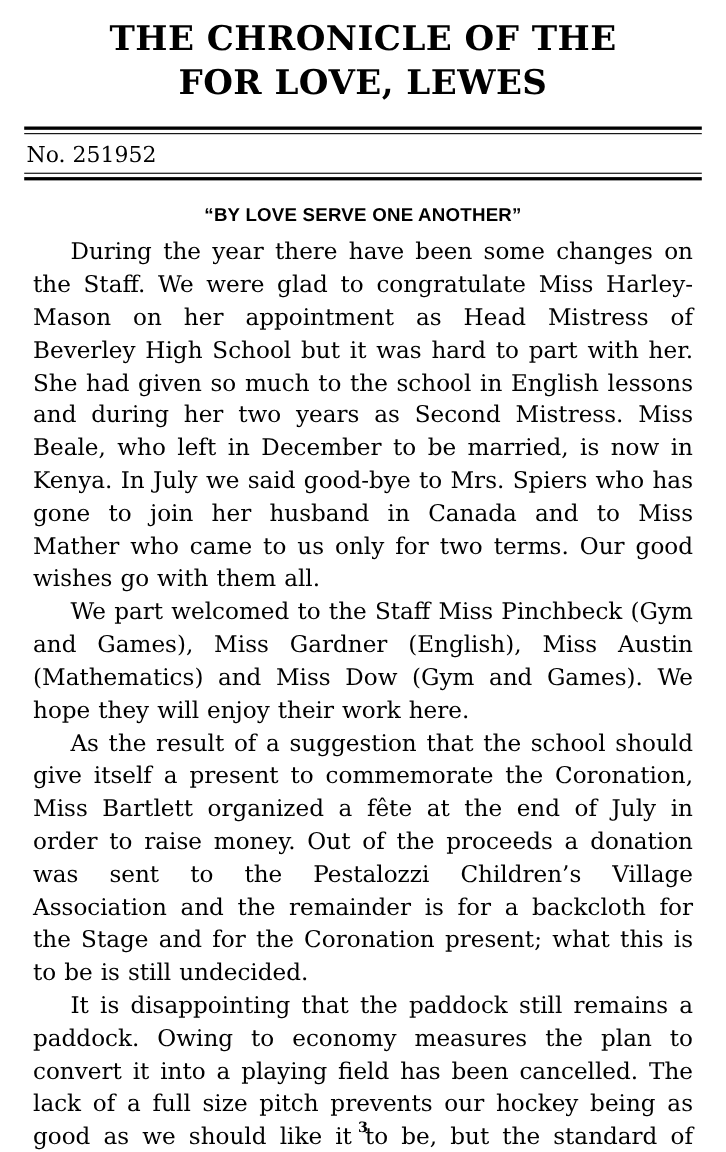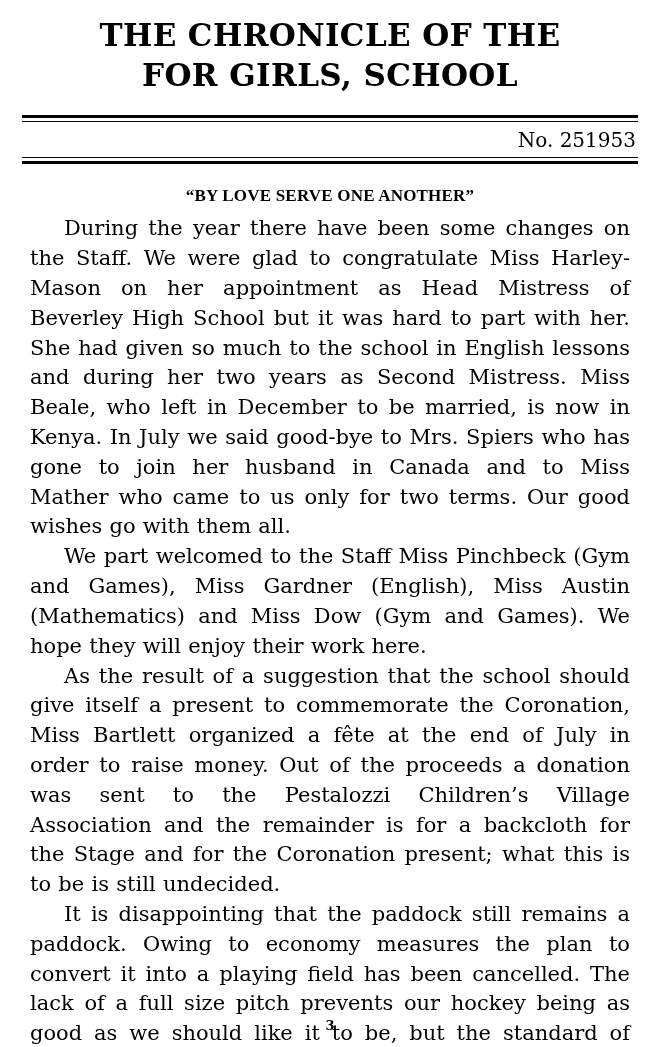--- a/index.html
+++ b/index.html
@@ -39,21 +39,21 @@
     margin-top: 20px;
   }
   .rule-thick {
     border-top: 3px solid #000;
     border-bottom: 1.5px solid #000;
     height: 3px;
     box-sizing: content-box;
   }
   .issue-row {
     display: flex;
-    justify-content: flex-end;
+    justify-content: flex-start;
     align-items: baseline;
     font-size: 20px;
     padding: 6px 2px 5px 2px;
     font-family: "DejaVu Serif", "Liberation Serif", serif;
   }
   .rule-thick-2 {
     border-top: 1.5px solid #000;
     border-bottom: 3px solid #000;
     height: 3px;
     box-sizing: content-box;
@@ -62,21 +62,21 @@
   .article {
     margin-top: 22px;
     padding: 0 8px;
   }
   .article-title {
     text-align: center;
     font-weight: bold;
     font-size: 17px;
     letter-spacing: 0.2px;
     margin-bottom: 8px;
-    font-family: Liberation Serif, serif;
+    font-family: Liberation Sans, sans-serif;
   }
   .article p {
     margin: 0;
     font-size: 21px;
     line-height: 1.42;
     text-align: justify;
     text-indent: 34px;
     text-justify: inter-word;
     word-spacing: 0.6px;
   }
@@ -90,28 +90,28 @@
     font-weight: bold;
   }
 </style>
 </head>
 <body>
 
 <div class="page">
 
   <div class="masthead">
     <div class="line">THE CHRONICLE OF THE</div>
-    <div class="line">FOR GIRLS, SCHOOL</div>
+    <div class="line">FOR LOVE, LEWES</div>
   </div>
 
   <div class="rule-block">
     <div class="rule-thick"></div>
     <div class="issue-row">
       <span>No. 25</span>
-      <span>1953</span>
+      <span>1952</span>
     </div>
     <div class="rule-thick-2"></div>
   </div>
 
   <div class="article">
     <div class="article-title">“BY LOVE SERVE ONE ANOTHER”</div>
     <p>During the year there have been some changes on the Staff. We were glad to congratulate Miss Harley-Mason on her appointment as Head Mistress of Beverley High School but it was hard to part with her.  She had given so much to the school in English lessons and during her two years as Second Mistress.  Miss Beale, who left in December to be married, is now in Kenya.  In July we said good-bye to Mrs. Spiers who has gone to join her husband in Canada and to Miss Mather who came to us only for two terms. Our good wishes go with them all.</p>
     <p>We part welcomed to the Staff Miss Pinchbeck (Gym and Games), Miss Gardner (English), Miss Austin (Mathematics) and Miss Dow (Gym and Games).  We hope they will enjoy their work here.</p>
     <p>As the result of a suggestion that the school should give itself a present to commemorate the Coronation, Miss Bartlett organized a fête at the end of July in order to raise money.  Out of the proceeds a donation was sent to the Pestalozzi Children’s Village Association and the remainder is for a backcloth for the Stage and for the Coronation present; what this is to be is still undecided.</p>
     <p>It is disappointing that the paddock still remains a paddock. Owing to economy measures the plan to convert it into a playing field has been cancelled.  The lack of a full size pitch prevents our hockey being as good as we should like it to be, but the standard of netball and tennis is good and steadily improving.</p>

